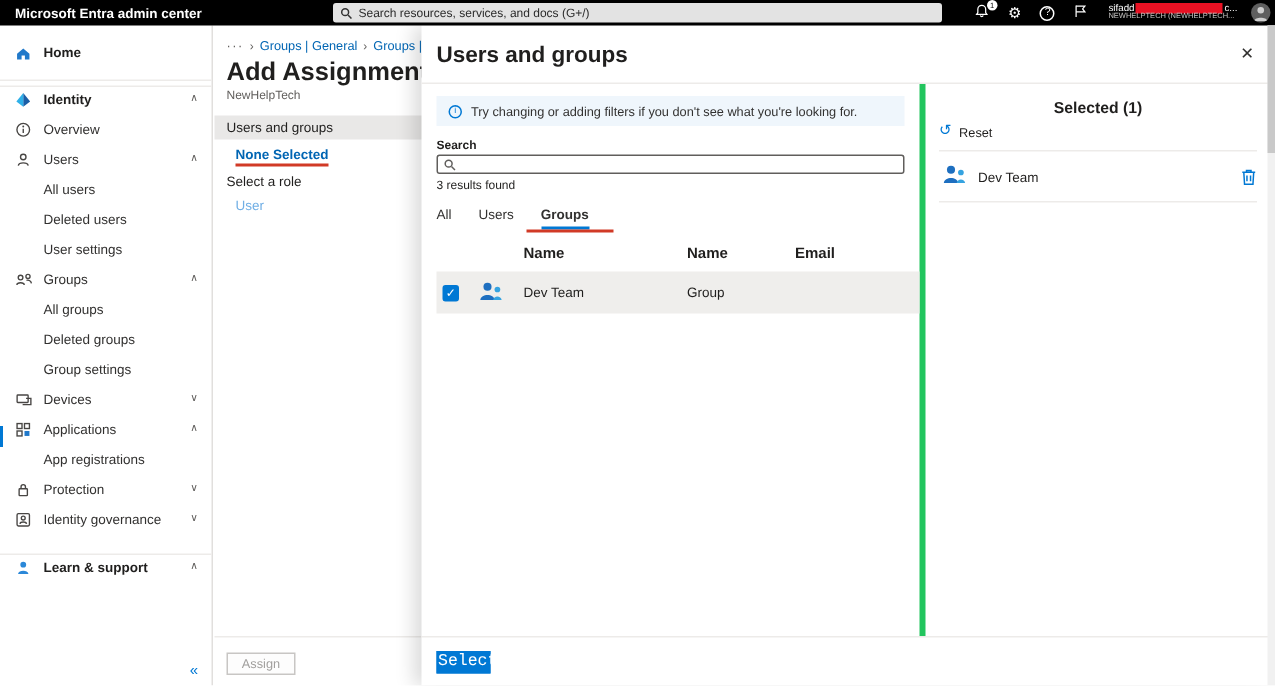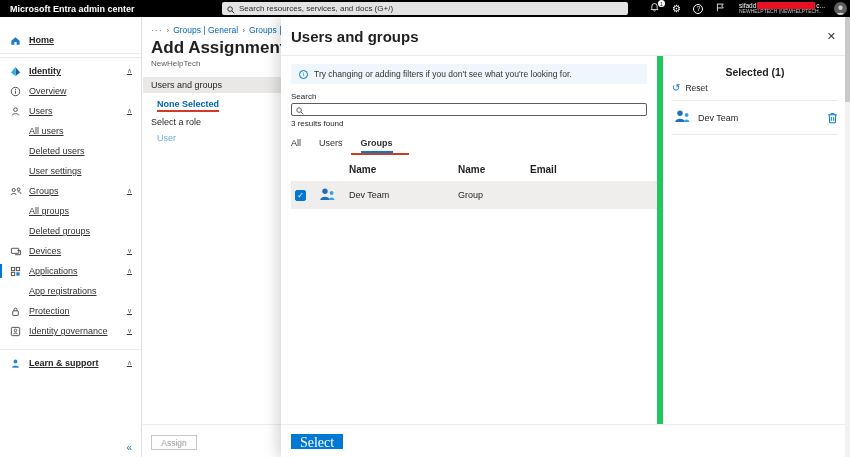--- a/index.html
+++ b/index.html
@@ -25,22 +25,22 @@
     display:flex; align-items:center; justify-content:center; }
   .account { line-height:1.15; margin-left:3px; }
   .acct1 { font-size:6.5px; display:flex; align-items:center; white-space:nowrap; }
   .redaction { display:inline-block; width:58px; height:7px; background:#e81123; margin:0 1px; }
   .acct2 { font-size:5px; color:#c8c6c4; white-space:nowrap; }
   .avatar { width:13px; height:13px; border-radius:50%; background:#5f5f5f; overflow:hidden; cursor:pointer; }
 
   
   .sidebar { position:absolute; top:17px; left:0; width:142px; height:440px; background:#fff;
     border-right:1px solid #e1dfdd; padding-top:13px; }
-  .nav-item { height:20px; display:flex; align-items:center; padding:0 9px; position:relative;
-    cursor:pointer; font-size:9px; color:#323130;text-decoration:underline; }
+  .nav-item { height:20px; display:flex; align-items:flex-start; padding:0 9px; position:relative;
+    cursor:pointer; font-size:9px; color:#323130; }
   .nav-item .nicon { width:13px; display:flex; justify-content:center; align-items:center; margin-right:7px; }
   .nav-item .nlabel { white-space:nowrap; }
   .nav-item.top .nlabel { font-weight:600; color:#201f1e; }
   .nav-item.sub { padding-left:29px; }
   .nav-item .chev { margin-left:auto; color:#605e5c; font-size:7px; }
   .nav-item.active::before { content:""; position:absolute; left:0; top:3px; bottom:3px; width:2px; background:#0078d4; }
   .nav-div { height:1px; background:#edebe9; margin:3px 0; }
   .sidebar-collapse { position:absolute; bottom:4px; right:9px; color:#0078d4; font-size:10px; cursor:pointer; }
 
   
@@ -63,25 +63,25 @@
     font-size:8.5px; font-family:"Liberation Sans", sans-serif; }
 
   
   .panel { position:absolute; top:17px; left:281px; width:569px; height:440px; background:#fff;
     box-shadow:-5px 0 12px rgba(0,0,0,.15); display:flex; flex-direction:column; z-index:20; }
   .panel-header { height:39px; border-bottom:1px solid #edebe9; display:flex; align-items:center;
     padding:0 14px 0 10px; flex-shrink:0; }
   .panel-title { font-size:15px; font-weight:bold; }
   .panel-close { margin-left:auto; font-size:11px; color:#323130; cursor:pointer; line-height:1; }
   .panel-body { flex:1; display:flex; min-height:0; }
-  .panel-left { width:382px; border-right:6px solid #22c55e; padding:8px 10px 0 10px; }
+  .panel-left { width:336px; border-right:4px solid #22c55e; padding:8px 10px 0 10px; }
   .banner { background:#eff6fc; display:flex; align-items:center; gap:6px; padding:5px 8px; font-size:8.5px; color:#323130; }
   .info-icon { width:9px; height:9px; border:1px solid #0078d4; border-radius:50%; color:#0078d4;
     font-size:6px; display:flex; align-items:center; justify-content:center; flex-shrink:0; }
-  .search-label { margin-top:8px; font-size:8px; }
+  .search-label { margin-top:8px; font-size:8px;font-weight:bold; }
   .search-box { margin-top:2px; height:13px; border:1px solid #605e5c; border-radius:2px;
     display:flex; align-items:center; padding:0 4px; gap:3px; background:#fff; }
   .search-box input { flex:1; border:none; outline:none; font-size:8px; font-family:"Liberation Sans", sans-serif; }
   .results { margin-top:3px; font-size:8px; }
   .tabs { margin-top:10px; display:flex; gap:18px; font-size:9px; }
   .tab { padding-bottom:3px; cursor:pointer; color:#323130; }
   .tab.active { font-weight:bold; border-bottom:2px solid #0078d4; position:relative; }
   .tab.active::after { content:""; position:absolute; left:-10px; right:-16px; bottom:-4px; height:2px; background:#d13a26; }
   .tbl { margin-top:11px; }
   .thead, .trow { display:grid; grid-template-columns:22px 32px 109px 72px 1fr; align-items:center;
@@ -92,22 +92,22 @@
     display:flex; align-items:center; justify-content:center; color:#fff; font-size:8px; cursor:pointer; }
   .panel-right { flex:1; padding:10px 12px 0 9px; }
   .sel-heading { font-size:10.5px; font-weight:bold;text-align:center; }
   .reset-row { margin-top:5px; display:flex; align-items:center; gap:5px; font-size:8.5px; cursor:pointer; }
   .reset-glyph { color:#0078d4; font-size:10px; line-height:1; }
   .sel-div { height:1px; background:#edebe9; margin-top:7px; }
   .sel-item { display:flex; align-items:center; gap:6px; padding:8px 0; font-size:9px; }
   .trash-btn { margin-left:auto; background:none; border:none; cursor:pointer; padding:0; display:flex; }
   .panel-footer { height:33px; border-top:1px solid #edebe9; display:flex; align-items:center;
     padding-left:10px; flex-shrink:0; }
-  .select-btn { width:52px; height:15px; background:#0078d4; border:1px solid #0078d4; color:#fff;
-    font-size:14px; font-family:Liberation Serif, serif; cursor:pointer; }
+  .select-btn { width:36px; height:15px; background:#0078d4; border:1px solid #0078d4; color:#fff;
+    font-size:11px; font-family:Liberation Mono, monospace; cursor:pointer; }
 
   .page-scrollbar { position:absolute; right:0; top:17px; width:5px; height:440px; background:#f1f1f1; z-index:60; }
   .page-scrollbar .thumb { width:5px; height:85px; background:#c9c9c9; }
 </style>
 </head>
 <body>
 
 <div class="screen">
 
   <header class="topbar">
@@ -222,20 +222,23 @@
           </svg>
         </span>
       <span class="nlabel">Groups</span>
       <span class="chev">∧</span>
     </div>
     <div class="nav-item sub">
       <span class="nlabel">All groups</span>
     </div>
     <div class="nav-item sub">
       <span class="nlabel">Deleted groups</span>
+    </div>
+    <div class="nav-item sub">
+      <span class="nlabel">Group settings</span>
     </div>
     <div class="nav-item">
       <span class="nicon">
           <svg width="12" height="11" viewBox="0 0 13 12">
             <rect x="1.5" y="2.5" width="8" height="5.5" rx=".5" fill="none" stroke="#484644" stroke-width="1"></rect>
             <path d="M8 5h3.5v4.5H5.5" fill="none" stroke="#484644" stroke-width="1"></path>
           </svg>
         </span>
       <span class="nlabel">Devices</span>
       <span class="chev">∨</span>

